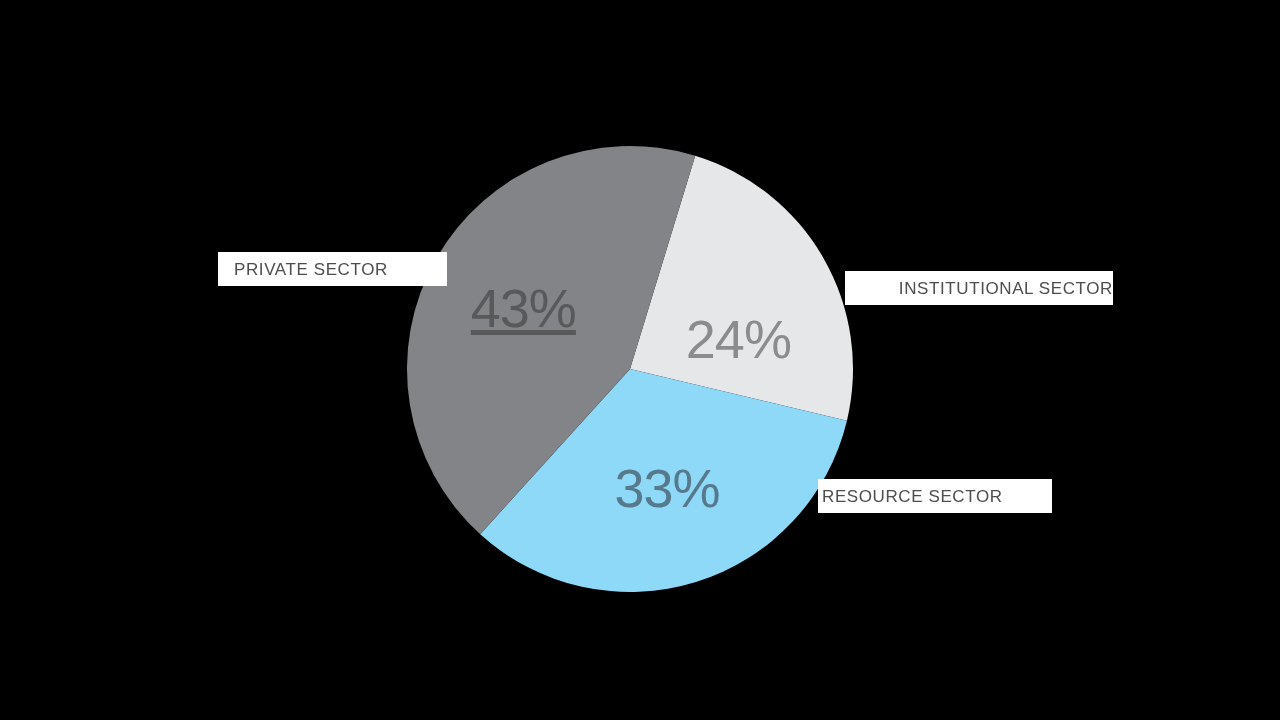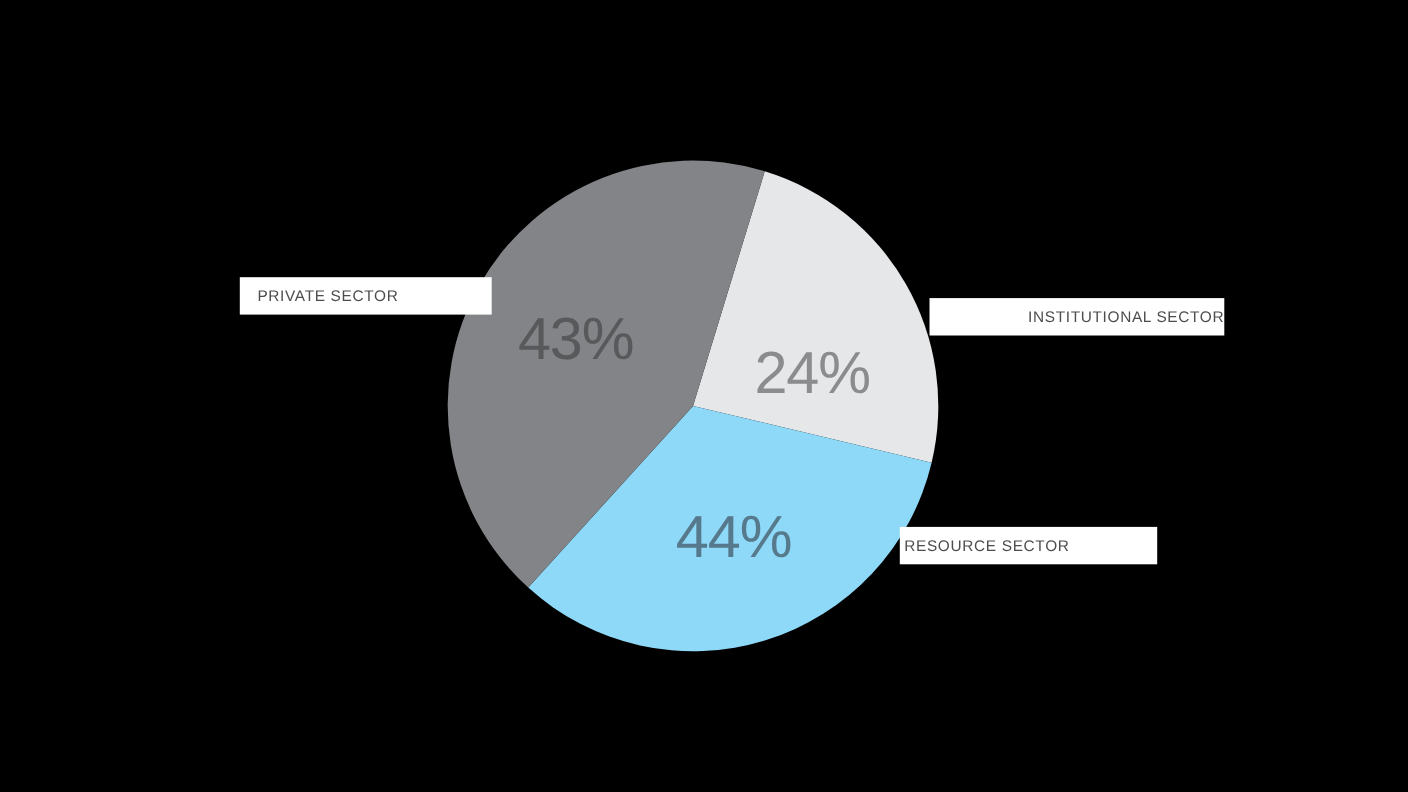--- a/index.html
+++ b/index.html
@@ -35,21 +35,21 @@
   .callout-box {
     position: absolute;
     background: #ffffff;
     display: flex;
     align-items: center;
     box-sizing: border-box;
     height: 34px;
   }
   .callout-label {
     font-family: "Liberation Sans", sans-serif;
-    font-size: 14px;
+    font-size: 17px;
     font-weight: 400;
     letter-spacing: 0.6px;
     color: #4d4d4d;
     white-space: nowrap;
     line-height: 1;
   }
   #callout-private {
     left: 218px;
     top: 252px;
     width: 229px;
@@ -77,25 +77,25 @@
 <div id="canvas">
 
   <svg id="pie-svg" viewBox="0 0 1280 720" xmlns="http://www.w3.org/2000/svg">
     <g>
       <path id="slice-institutional" d="M 630 369 L 695.20 155.74 A 223 223 0 0 1 846.93 420.68 Z" fill="#e6e7e8"></path>
       <path id="slice-resource" d="M 630 369 L 846.93 420.68 A 223 223 0 0 1 480.21 534.20 Z" fill="#8ed8f8"></path>
       <path id="slice-private" d="M 630 369 L 480.21 534.20 A 223 223 0 0 1 695.20 155.74 Z" fill="#828487"></path>
     </g>
   </svg>
 
-  <div class="slice-value" id="value-private" style="left: 523.356px; top: 308.418px; color: rgb(88, 89, 91);">43%</div>
+  <div class="slice-value" id="value-private" style="left: 523.356px; top: 308.418px; color: rgb(88, 89, 91); text-decoration: underline;">43%</div>
 
   <div class="slice-value" id="value-institutional" style="left: 738.367px; top: 306.938px; color: rgb(138, 140, 142); margin-top: 32px;">24%</div>
 
-  <div class="slice-value" id="value-resource" style="left: 666.928px; top: 488.295px; color: rgb(86, 121, 140);">44%</div>
+  <div class="slice-value" id="value-resource" style="left: 666.928px; top: 488.295px; color: rgb(86, 121, 140);">33%</div>
 
   <div class="callout-box" id="callout-private">
     <span class="callout-label">PRIVATE SECTOR</span>
   </div>
 
   <div class="callout-box" id="callout-institutional">
     <span class="callout-label">INSTITUTIONAL SECTOR</span>
   </div>
 
   <div class="callout-box" id="callout-resource">

